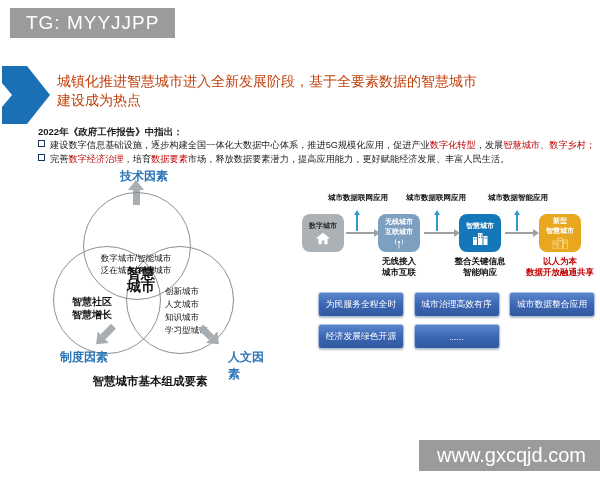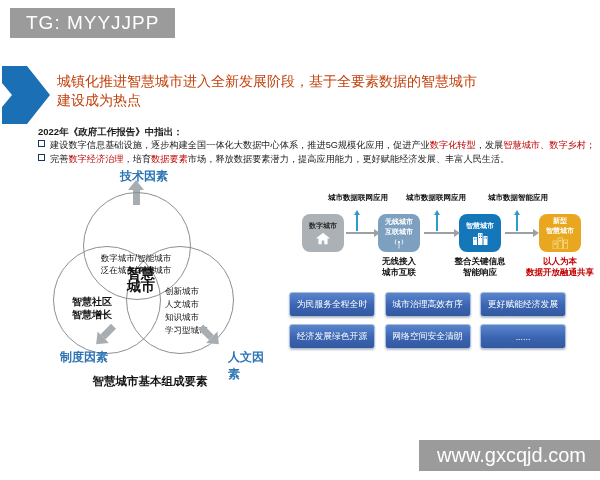--- a/index.html
+++ b/index.html
@@ -66,21 +66,21 @@
   .fb2{left:163px;background:#1377B9;}
   .fb3{left:243px;background:#E8A71F;}
   .harrow{position:absolute;top:42px;height:1.5px;background:#9aa0a4;}
   .harrow::after{content:"";position:absolute;right:-6px;top:-3.2px;width:0;height:0;
       border-left:6px solid #9aa0a4;border-top:4px solid transparent;border-bottom:4px solid transparent;}
   .fcap{position:absolute;top:66px;width:86px;text-align:center;font-size:8.5px;font-weight:bold;
         line-height:11px;color:#111;}
   .fcap.red{color:#C00000;}
 
   
-  .benefits{position:absolute;left:289px;top:292px;display:grid;
+  .benefits{position:absolute;left:318px;top:292px;display:grid;
             grid-template-columns:86px 86px 86px;column-gap:9.5px;row-gap:7px;}
   .btn{height:23px;border:1px solid #a8bfe0;border-radius:3px;color:#fff;font-size:8.8px;
        display:flex;align-items:center;justify-content:center;
        background:linear-gradient(180deg,#5b86cd 0%,#3a64b2 55%,#33599f 100%);
        box-shadow:0 1px 2px rgba(0,0,0,0.25);}
   .icon{line-height:0;}
 </style>
 </head>
 <body>
 
@@ -235,21 +235,20 @@
     </div>
     <div class="fcap red" style="left:218px;width:92px;">
       <div>以人为本</div>
       <div>数据开放融通共享</div>
     </div>
   </section>
 
   <section class="benefits">
     <div class="btn">为民服务全程全时</div>
     <div class="btn">城市治理高效有序</div>
-    <div class="btn">更好赋能经济发展</div>
+    <div class="btn">城市数据整合应用</div>
     <div class="btn">经济发展绿色开源</div>
-    <div class="btn">网络空间安全清朗</div>
     <div class="btn">......</div>
   </section>
 
   <div class="wm wm-bottom">www.gxcqjd.com</div>
 
 </div>
 
 </body></html>

